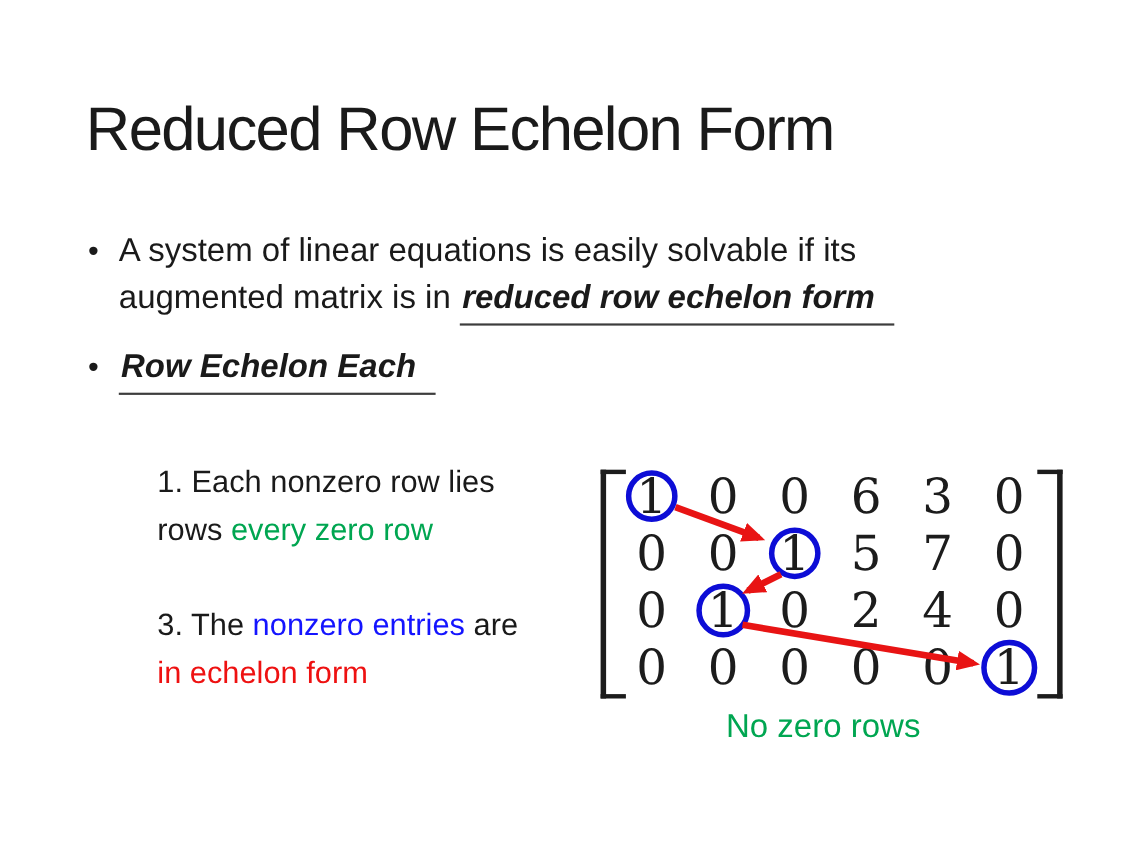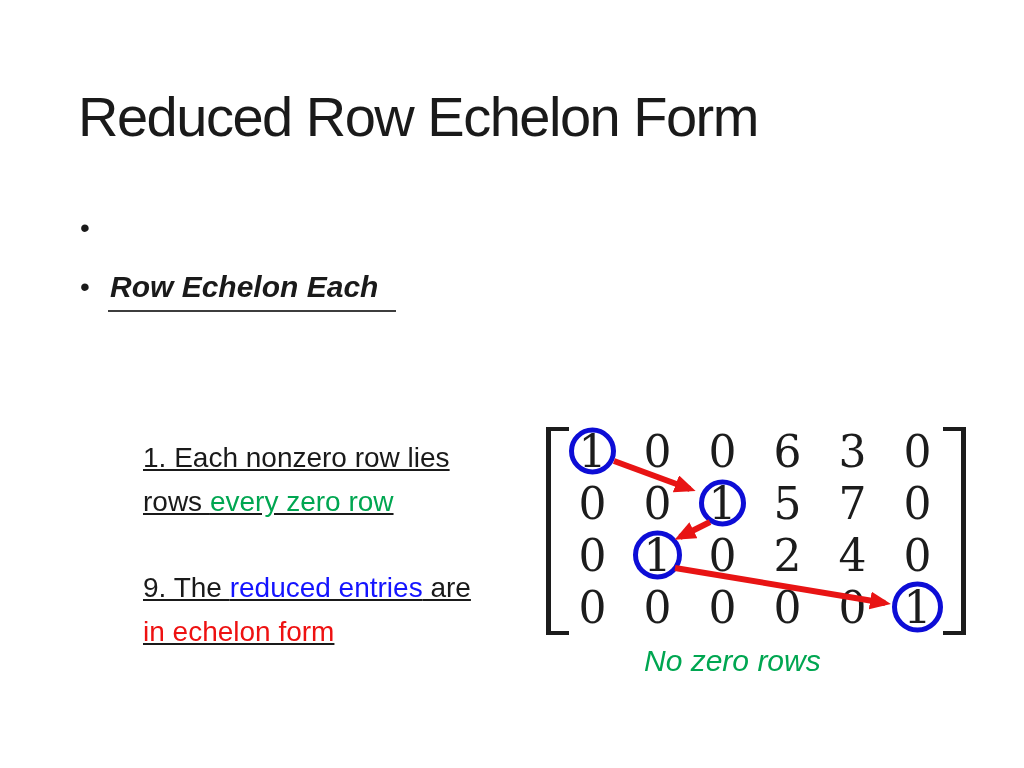--- a/index.html
+++ b/index.html
@@ -24,22 +24,22 @@
     flex:0 0 28px; font-size:28px; line-height:43px; color:var(--text,#1a1a1a);
   }
   .bullet-text { font-size:30px; line-height:43px; }
   .emph {
     font-weight:700; font-style:italic;
     display:inline-block; padding:0 18px 2px 2px;
     border-bottom:2px solid #3d3d3d;
   }
 
   
-  .notes { position:absolute; left:143px; top:436px; width:400px;
-           font-size:28px; line-height:44px;text-decoration:underline; }
+  .notes { position:absolute; left:143px; top:416px; width:400px;
+           font-size:28px; line-height:44px; }
   .notes .para2 { margin-top:42px; }
   .txt-green { color:var(--green,#00A651); }
   .txt-blue  { color:var(--blue,#1414FF); }
   .txt-red   { color:var(--red,#EE1111);text-align:right; }
 
   
   .matrix { position:absolute; left:546px; top:427px; width:420px; height:208px; }
   .bracket { position:absolute; top:0; width:18px; height:200px; }
   .bracket.left  { left:0;  border-left:5px solid #1c1c1c;
                    border-top:4px solid #1c1c1c; border-bottom:4px solid #1c1c1c; }
@@ -50,50 +50,54 @@
     display:grid; grid-template-columns:repeat(6,65px); grid-auto-rows:52px;
   }
   .matrix-cell {
     display:flex; align-items:center; justify-content:center;
     font-family:"DejaVu Serif", serif; font-size:44px; color:#1c1c1c;
   }
   .matrix-overlay { position:absolute; left:0; top:0; pointer-events:none; }
 
   
   .caption {
-    position:absolute; left:644px; top:644px;
-    font-size:30px; color:var(--green,#00A651); white-space:nowrap;font-style:italic;
+    position:absolute; left:660px; top:644px;
+    font-size:30px; color:var(--green,#00A651); white-space:nowrap;
   }
 </style>
 </head>
 <body>
 
 <div class="slide">
 
   <div class="title">Reduced Row Echelon Form</div>
 
   <div class="bullets">
     <div class="bullet-item">
       <span class="bullet-marker">•</span>
+      <div class="bullet-text">
+        <div><span>A system of linear equations is easily solvable if its</span></div>
+        <div><span>augmented matrix is in </span><span class="emph">reduced row echelon form</span></div>
+      </div>
     </div>
     <div class="bullet-item">
       <span class="bullet-marker">•</span>
       <div class="bullet-text">
         <span class="emph">Row Echelon Each</span>
       </div>
     </div>
   </div>
 
   <div class="notes">
     <div class="para1">
       <div><span>1. Each nonzero row lies</span></div>
       <div><span>rows </span><span class="txt-green">every zero row</span></div>
     </div>
     <div class="para2">
-      <div><span>9. The </span><span class="txt-blue">reduced entries</span><span> are</span></div>
+      <div><span>3. The </span><span class="txt-blue">nonzero entries</span><span> are</span></div>
       <div><span class="txt-red">in echelon form</span></div>
     </div>
   </div>
 
   <div class="matrix">
     <div class="bracket left"></div>
     <div class="bracket right"></div>
 
     <div class="matrix-grid">
       <div class="matrix-cell">1</div>

